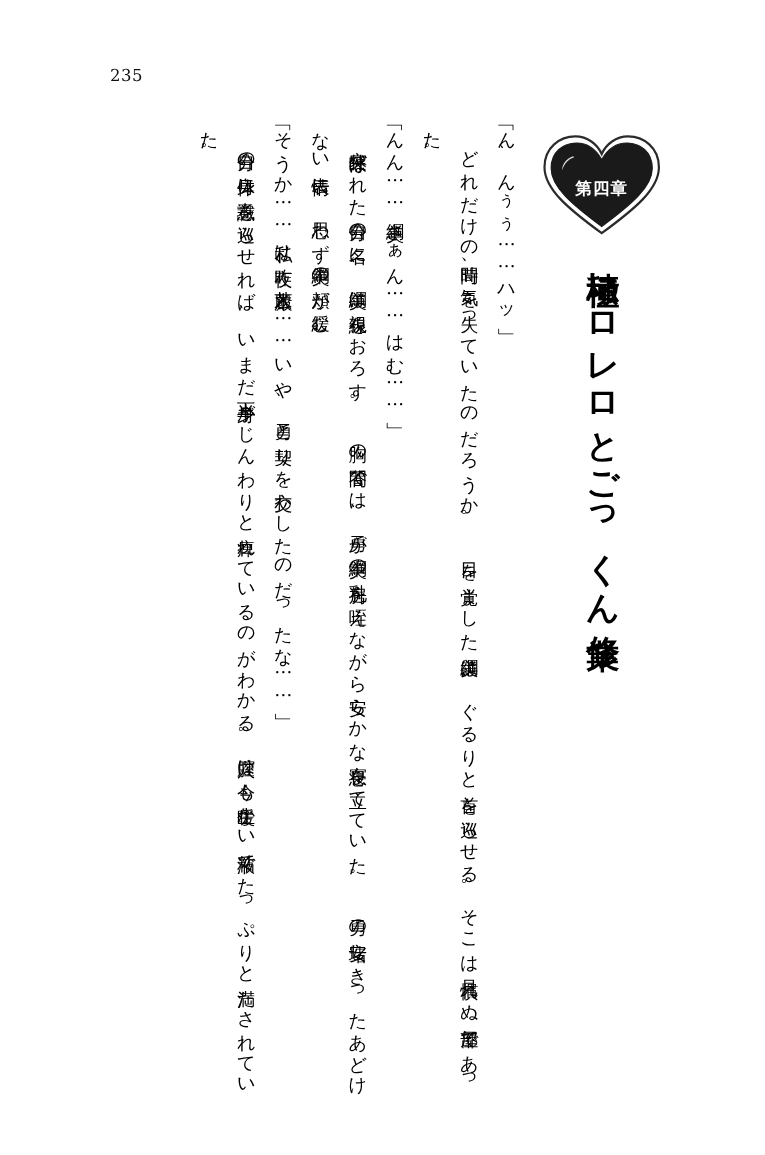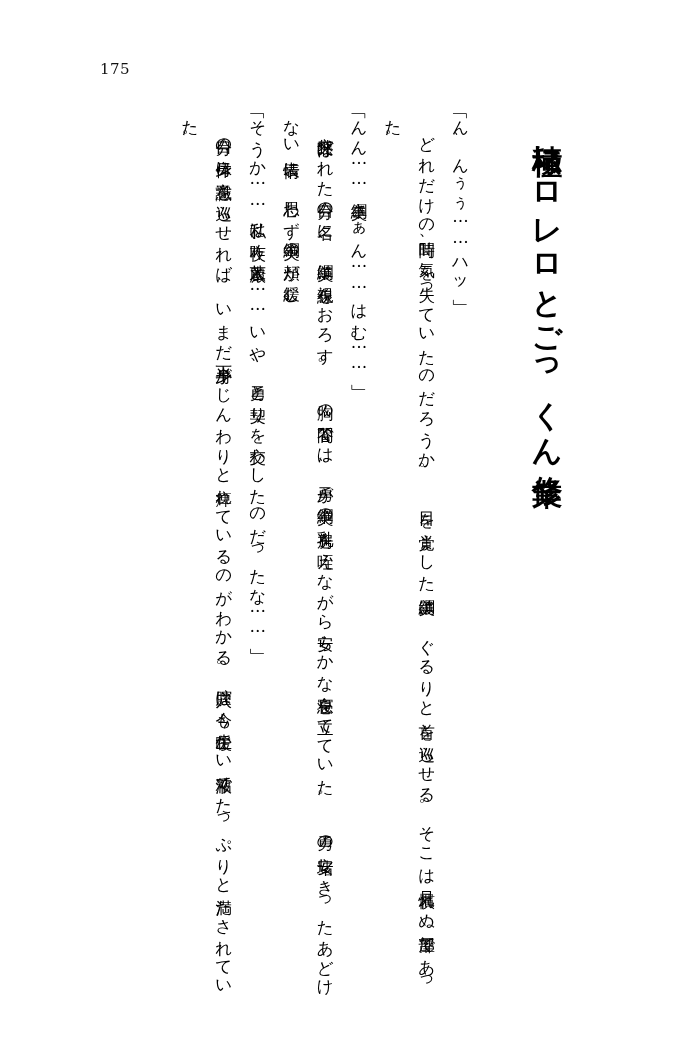--- a/index.html
+++ b/index.html
@@ -105,23 +105,31 @@
   }
   .body-text p.indent {
     text-indent: 1em;
   }
 </style>
 </head>
 <body>
 
 <div class="page">
 
-  <div class="page-number">175</div>
+  <div class="page-number">235</div>
 
   <div class="chapter-block">
+    <div class="heart-badge">
+      <svg width="112" height="96" viewBox="0 0 112 96" xmlns="http://www.w3.org/2000/svg">
+        <path d="M56 92 C 26 70, 4 52, 4 32 C 4 14, 18 4, 32 4 C 43 4, 52 11, 56 20 C 60 11, 69 4, 80 4 C 94 4, 108 14, 108 32 C 108 52, 86 70, 56 92 Z" fill="none" stroke="#2b2b2b" stroke-width="2"></path>
+        <path d="M56 86 C 29 66, 10 50, 10 33 C 10 18, 21 10, 33 10 C 43 10, 51 16, 56 25 C 61 16, 69 10, 79 10 C 91 10, 102 18, 102 33 C 102 50, 83 66, 56 86 Z" fill="#1a1a1a" stroke="#1a1a1a" stroke-width="1"></path>
+        <path d="M30 22 C 24 24, 20 29, 20 35 C 22 29, 25 25, 31 23 Z" fill="#ffffff" opacity="0.85"></path>
+      </svg>
+      <div class="heart-label">第四章</div>
+    </div>
     <div class="chapter-title">積極レロレロとごっくん修業</div>
   </div>
 
   <div class="body-text">
     <p>「ん、んぅぅ……ハッ」</p>
     <p class="indent">どれだけの時間、気を失っていたのだろうか。　目を覚ました美綱は、ぐるりと首を巡らせる。そこは見慣れぬ部屋であった。</p>
     <p>「んん……美綱さぁん……はむ……」</p>
     <p class="indent">突然呼ばれた自分の名に、美綱は視線をおろす。　胸の谷間では、勇が美綱の乳房を咥えながら安らかな寝息を立てていた。　勇の安堵しきったあどけない表情に、思わず美綱の頬が緩む。</p>
     <p>「そうか……私は昨夜、茨木殿と……いや、勇と契りを交わしたのだったな……」</p>
     <p class="indent">自分の身体に意識を巡らせれば、いまだ下半身がじんわりと痺れているのがわかる。膣穴は今も生暖かい粘液でたっぷりと満たされていた。</p>

